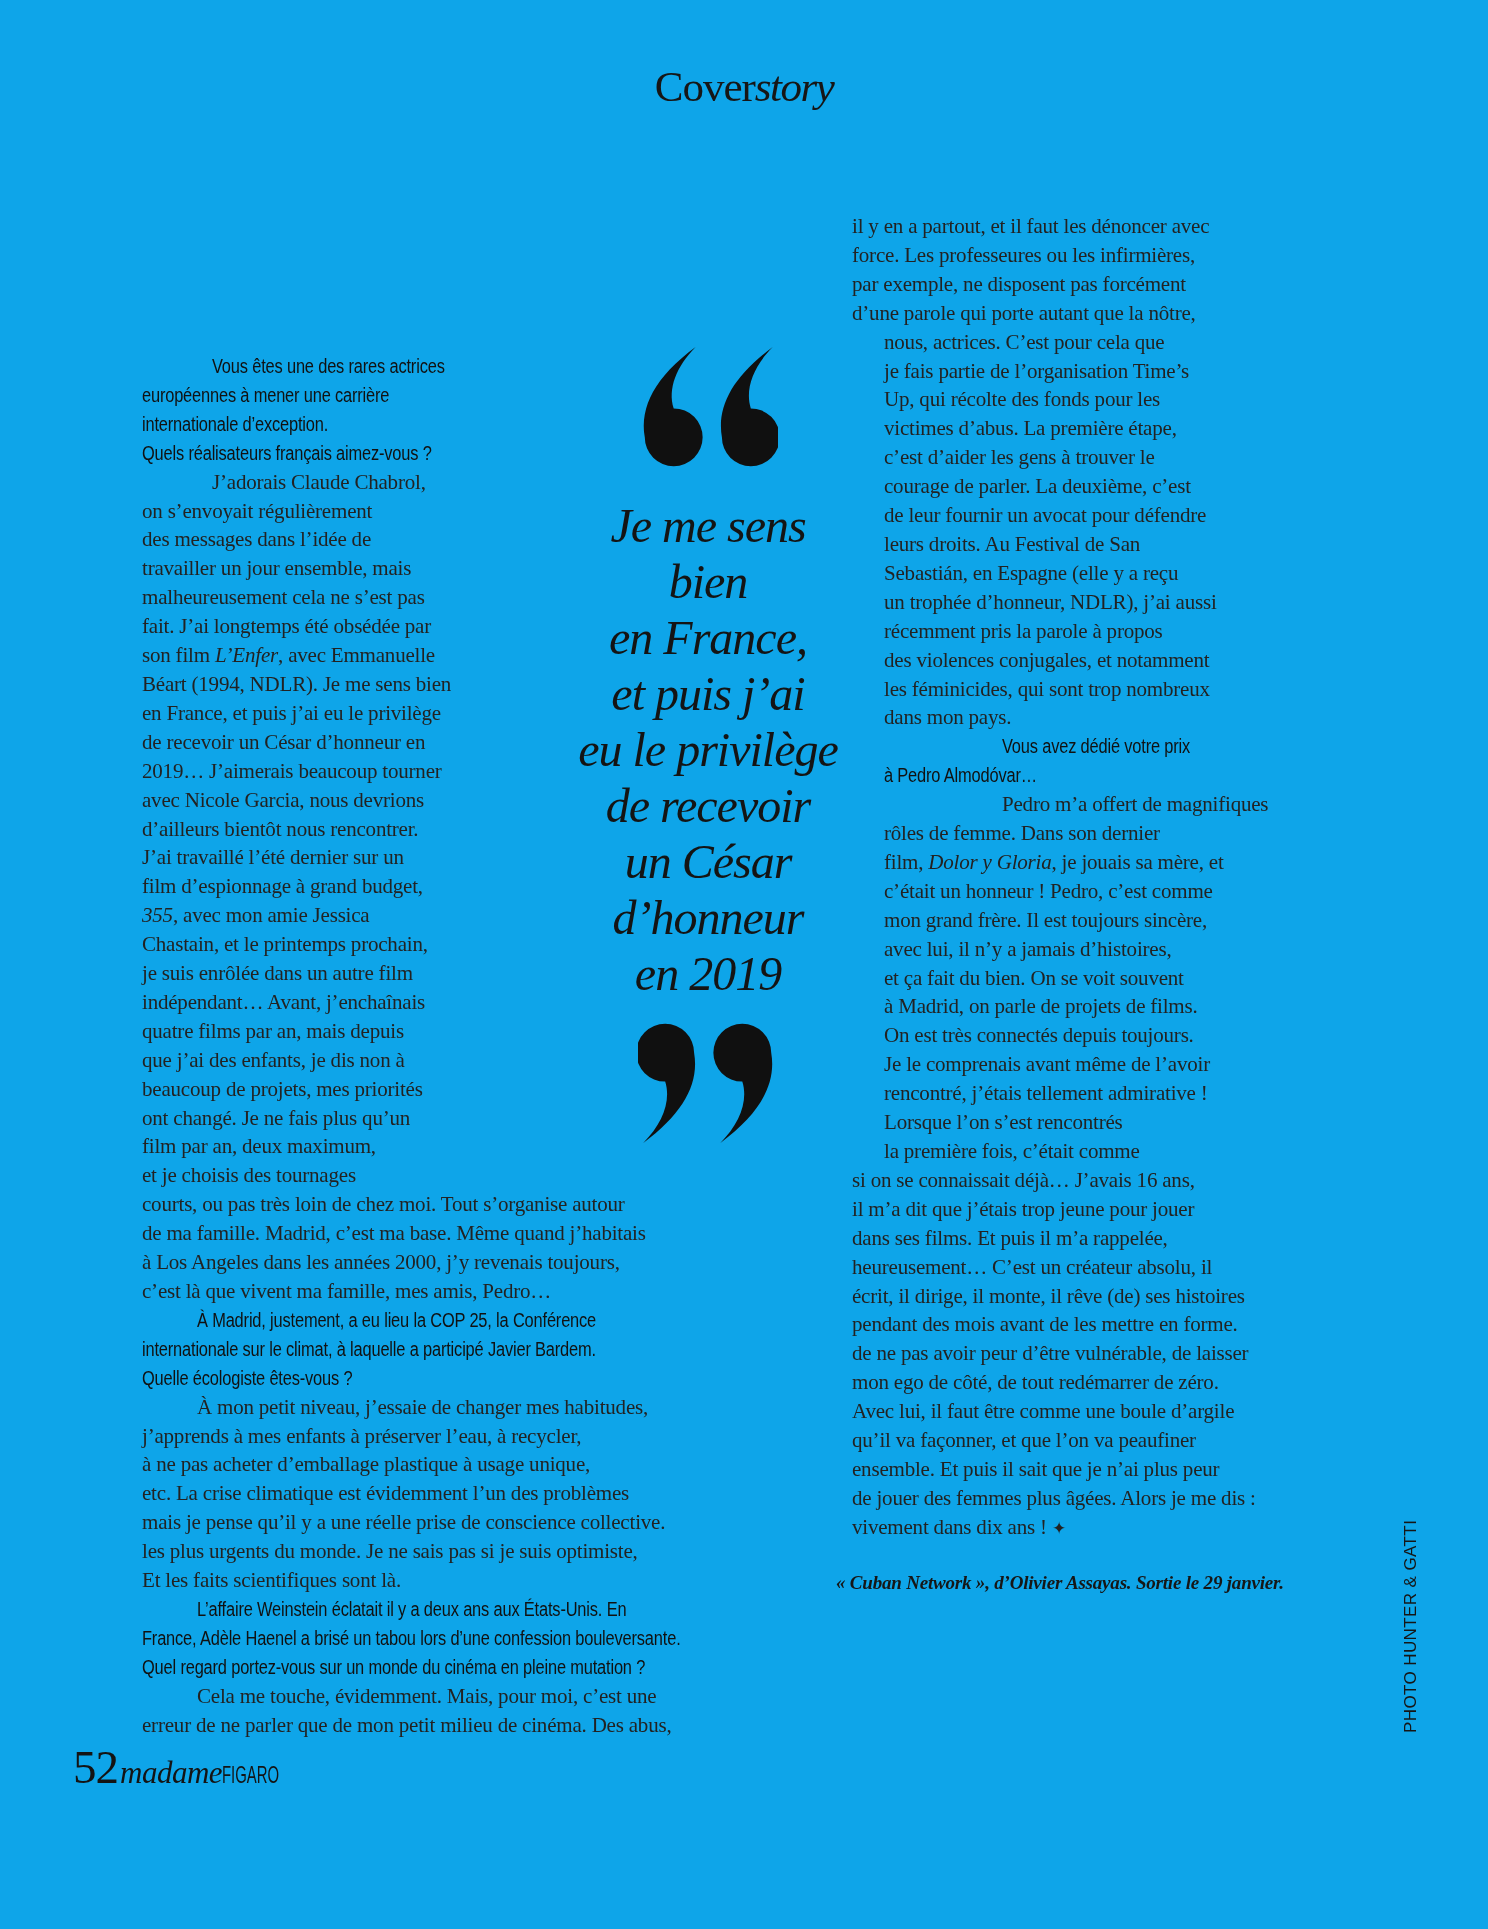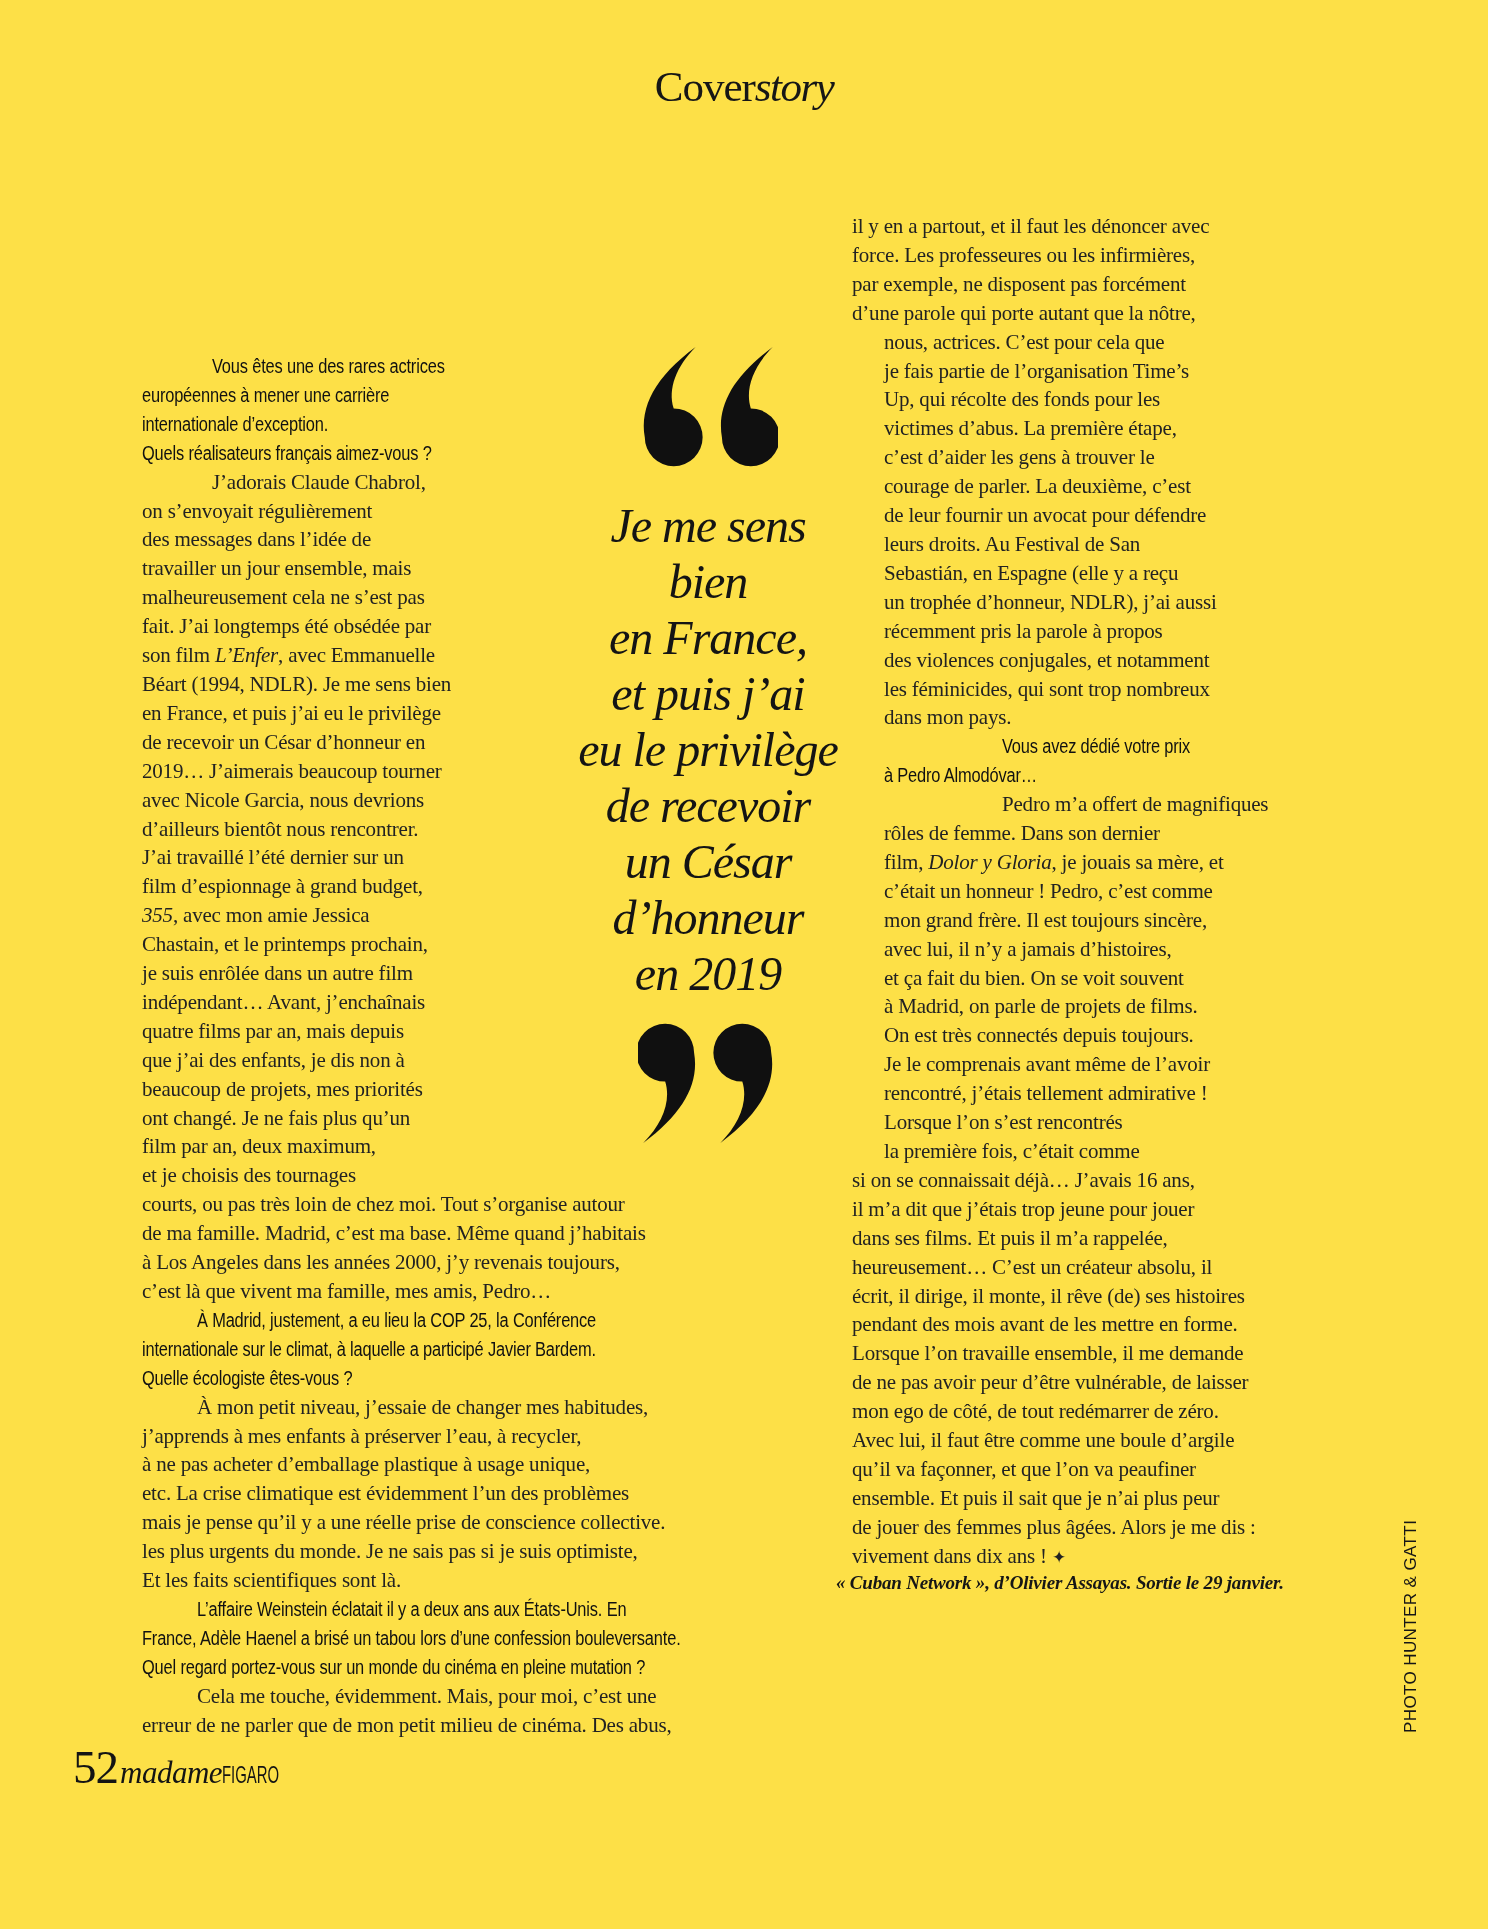--- a/index.html
+++ b/index.html
@@ -1,18 +1,18 @@
 <!DOCTYPE html>
 <html><head>
 <meta charset="utf-8">
 <style>
   html,body{margin:0;padding:0;background:#e9e9e9;}
   .page{
     position:relative;width:1488px;height:1929px;margin:0 auto;
-    background:#fde047;color:#1d1d1b;overflow:hidden;
+    background:#0ea5e9;color:#1d1d1b;overflow:hidden;
     font-family:"Liberation Serif",serif;
   }
   
   .header{
     position:absolute;top:62px;left:0;right:0;text-align:center;
     font-size:43px;letter-spacing:-1px;color:#161616;
   }
   .header .story{font-style:italic;letter-spacing:-1.5px;}
   
   .col{position:absolute;}
@@ -189,21 +189,20 @@
       <div class="line in1"><span>Je le comprenais avant même de l’avoir</span></div>
       <div class="line in1"><span>rencontré, j’étais tellement admirative&nbsp;!</span></div>
       <div class="line in1"><span>Lorsque l’on s’est rencontrés</span></div>
       <div class="line in1"><span>la première fois, c’était comme</span></div>
       <div class="line"><span>si on se connaissait déjà… J’avais 16 ans,</span></div>
       <div class="line"><span>il m’a dit que j’étais trop jeune pour jouer</span></div>
       <div class="line"><span>dans ses films. Et puis il m’a rappelée,</span></div>
       <div class="line"><span>heureusement… C’est un créateur absolu, il</span></div>
       <div class="line"><span>écrit, il dirige, il monte, il rêve (de) ses histoires</span></div>
       <div class="line"><span>pendant des mois avant de les mettre en forme.</span></div>
-      <div class="line"><span>Lorsque l’on travaille ensemble, il me demande</span></div>
       <div class="line"><span>de ne pas avoir peur d’être vulnérable, de laisser</span></div>
       <div class="line"><span>mon ego de côté, de tout redémarrer de zéro.</span></div>
       <div class="line"><span>Avec lui, il faut être comme une boule d’argile</span></div>
       <div class="line"><span>qu’il va façonner, et que l’on va peaufiner</span></div>
       <div class="line"><span>ensemble. Et puis il sait que je n’ai plus peur</span></div>
       <div class="line"><span>de jouer des femmes plus âgées. Alors je me dis&nbsp;:</span></div>
       <div class="line"><span><span>vivement dans dix ans&nbsp;! </span><span class="star">✦</span></span></div>
     </div>
 
   <div id="article-credit">«&nbsp;Cuban Network&nbsp;», d’Olivier Assayas. Sortie le 29 janvier.</div>

